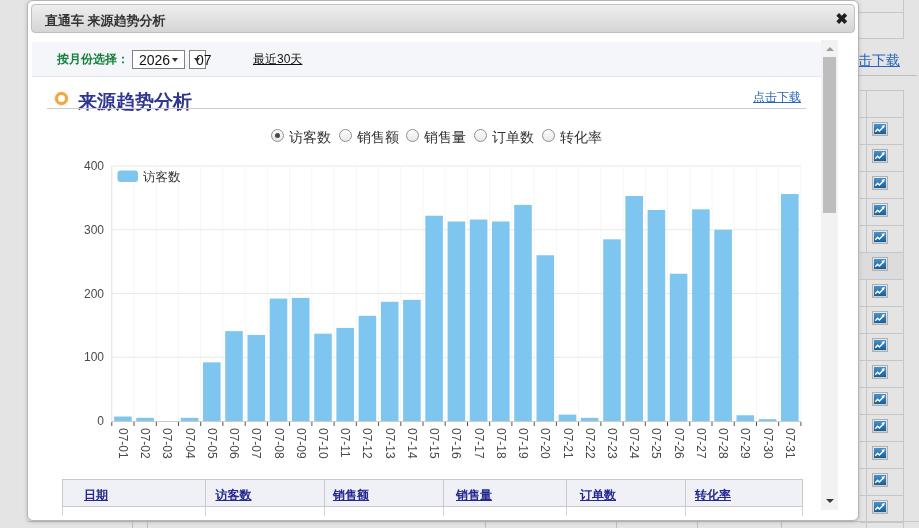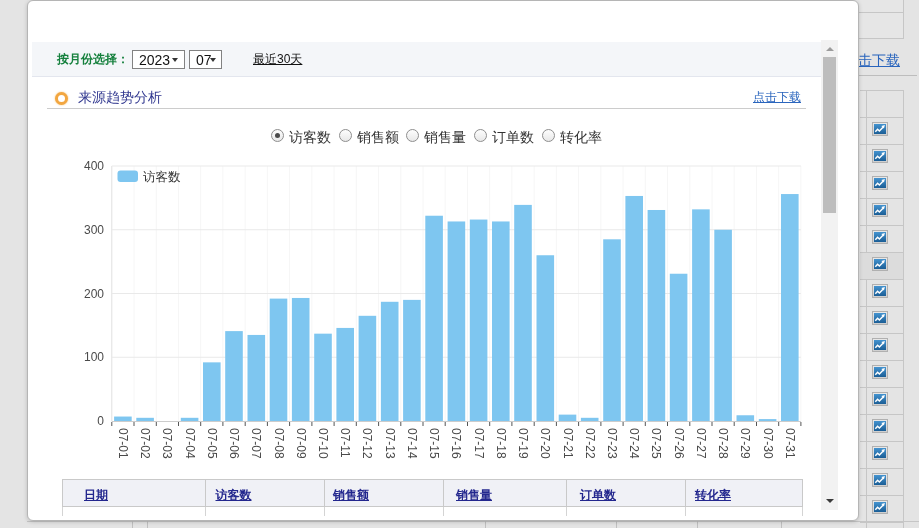--- a/index.html
+++ b/index.html
@@ -146,33 +146,37 @@
   </div>
 <div class="abs" style="left:27px;top:521px;width:892px;height:1px;background:#c6c6c6"></div>
 <div class="abs" style="left:131.5px;top:521px;width:1px;height:7px;background:#c0c0c0"></div>
 <div class="abs" style="left:147px;top:521px;width:1px;height:7px;background:#c0c0c0"></div>
 <div class="abs" style="left:485px;top:521px;width:1px;height:7px;background:#c0c0c0"></div>
 <div class="abs" style="left:615.5px;top:521px;width:1px;height:7px;background:#c0c0c0"></div>
 <div class="abs" style="left:697px;top:521px;width:1px;height:7px;background:#c0c0c0"></div>
 <div class="abs" style="left:781px;top:521px;width:1px;height:7px;background:#c0c0c0"></div>
 
 <div class="abs" style="left:27px;top:0px;width:830px;height:519px;background:#fff;border:1px solid #b5b5b5;border-radius:6px;box-shadow:0 1px 4px rgba(0,0,0,0.18)">
+  <div class="abs" style="left:3px;top:3px;right:3px;height:27px;background:linear-gradient(#eeeeee,#d5d5d5);border:1px solid #c0c0c0;border-radius:4px;">
+    <div class="abs" style="left:13px;top:7px;font-size:13px;font-weight:bold;color:#333">直通车 来源趋势分析</div>
+    <div class="abs" style="right:6px;top:5px;font-size:15px;font-weight:bold;color:#1f1f1f">✖</div>
+  </div>
   <div class="abs" style="left:4px;top:41px;width:790px;height:34px;background:#f4f6f9;border-bottom:1px solid #e3e6ee"></div>
   <div class="abs" style="left:29px;top:50px;font-size:12px;font-weight:bold;color:#15803d">按月份选择：</div>
   <div class="abs" style="left:104px;top:48.5px;width:53px;height:19px;border:1px solid #828282;background:#fff;box-sizing:border-box">
-    <div class="abs" style="left:6px;top:1px;font-size:14px;color:#111">2023</div>
+    <div class="abs" style="left:6px;top:1px;font-size:14px;color:#111">2026</div>
     <div class="abs" style="right:6px;top:7px;width:0;height:0;border-left:3.5px solid transparent;border-right:3.5px solid transparent;border-top:4.5px solid #333"></div>
   </div>
-  <div class="abs" style="left:161px;top:48.5px;width:33px;height:19px;border:1px solid #828282;background:#fff;box-sizing:border-box">
+  <div class="abs" style="left:161px;top:48.5px;width:17px;height:19px;border:1px solid #828282;background:#fff;box-sizing:border-box">
     <div class="abs" style="left:6px;top:1px;font-size:14px;color:#111">07</div>
     <div class="abs" style="right:5px;top:7px;width:0;height:0;border-left:3.5px solid transparent;border-right:3.5px solid transparent;border-top:4.5px solid #333"></div>
   </div>
   <div class="abs" style="left:225px;top:50px;font-size:12px;color:#111;text-decoration:underline">最近30天</div>
   <div class="abs" style="left:27px;top:91px;width:7px;height:7px;border:3px solid #f2a640;border-radius:50%;background:#fff;box-shadow:0 0 2px rgba(243,166,56,0.7)"></div>
-  <div class="abs" style="left:50px;top:88px;font-size:14px;font-weight:normal;color:#30378f">来源趋势分析</div>
+  <div class="abs" style="left:50px;top:88px;font-size:19px;font-weight:bold;color:#30378f">来源趋势分析</div>
   <div class="abs" style="left:725px;top:87.5px;font-size:12px;color:#2a65bd;text-decoration:underline">点击下载</div>
   <div class="abs" style="left:19px;top:107px;width:759px;height:1px;background:#ccc"></div>
 </div>
 
 <div style="position:absolute;left:271px;top:129px;width:11px;height:11px;border:1px solid #8e8e8e;border-radius:50%;background:linear-gradient(#fdfdfd,#e8e8e8)">
     <div style="position:absolute;left:3px;top:3px;width:5px;height:5px;border-radius:50%;background:#4a4a4a"></div>
   </div>
 <div style="position:absolute;left:289px;top:129px;font-size:14px;color:#333">访客数</div>
 <div style="position:absolute;left:339px;top:129px;width:11px;height:11px;border:1px solid #8e8e8e;border-radius:50%;background:linear-gradient(#fdfdfd,#e8e8e8)"></div>
 <div style="position:absolute;left:357px;top:129px;font-size:14px;color:#333">销售额</div>

